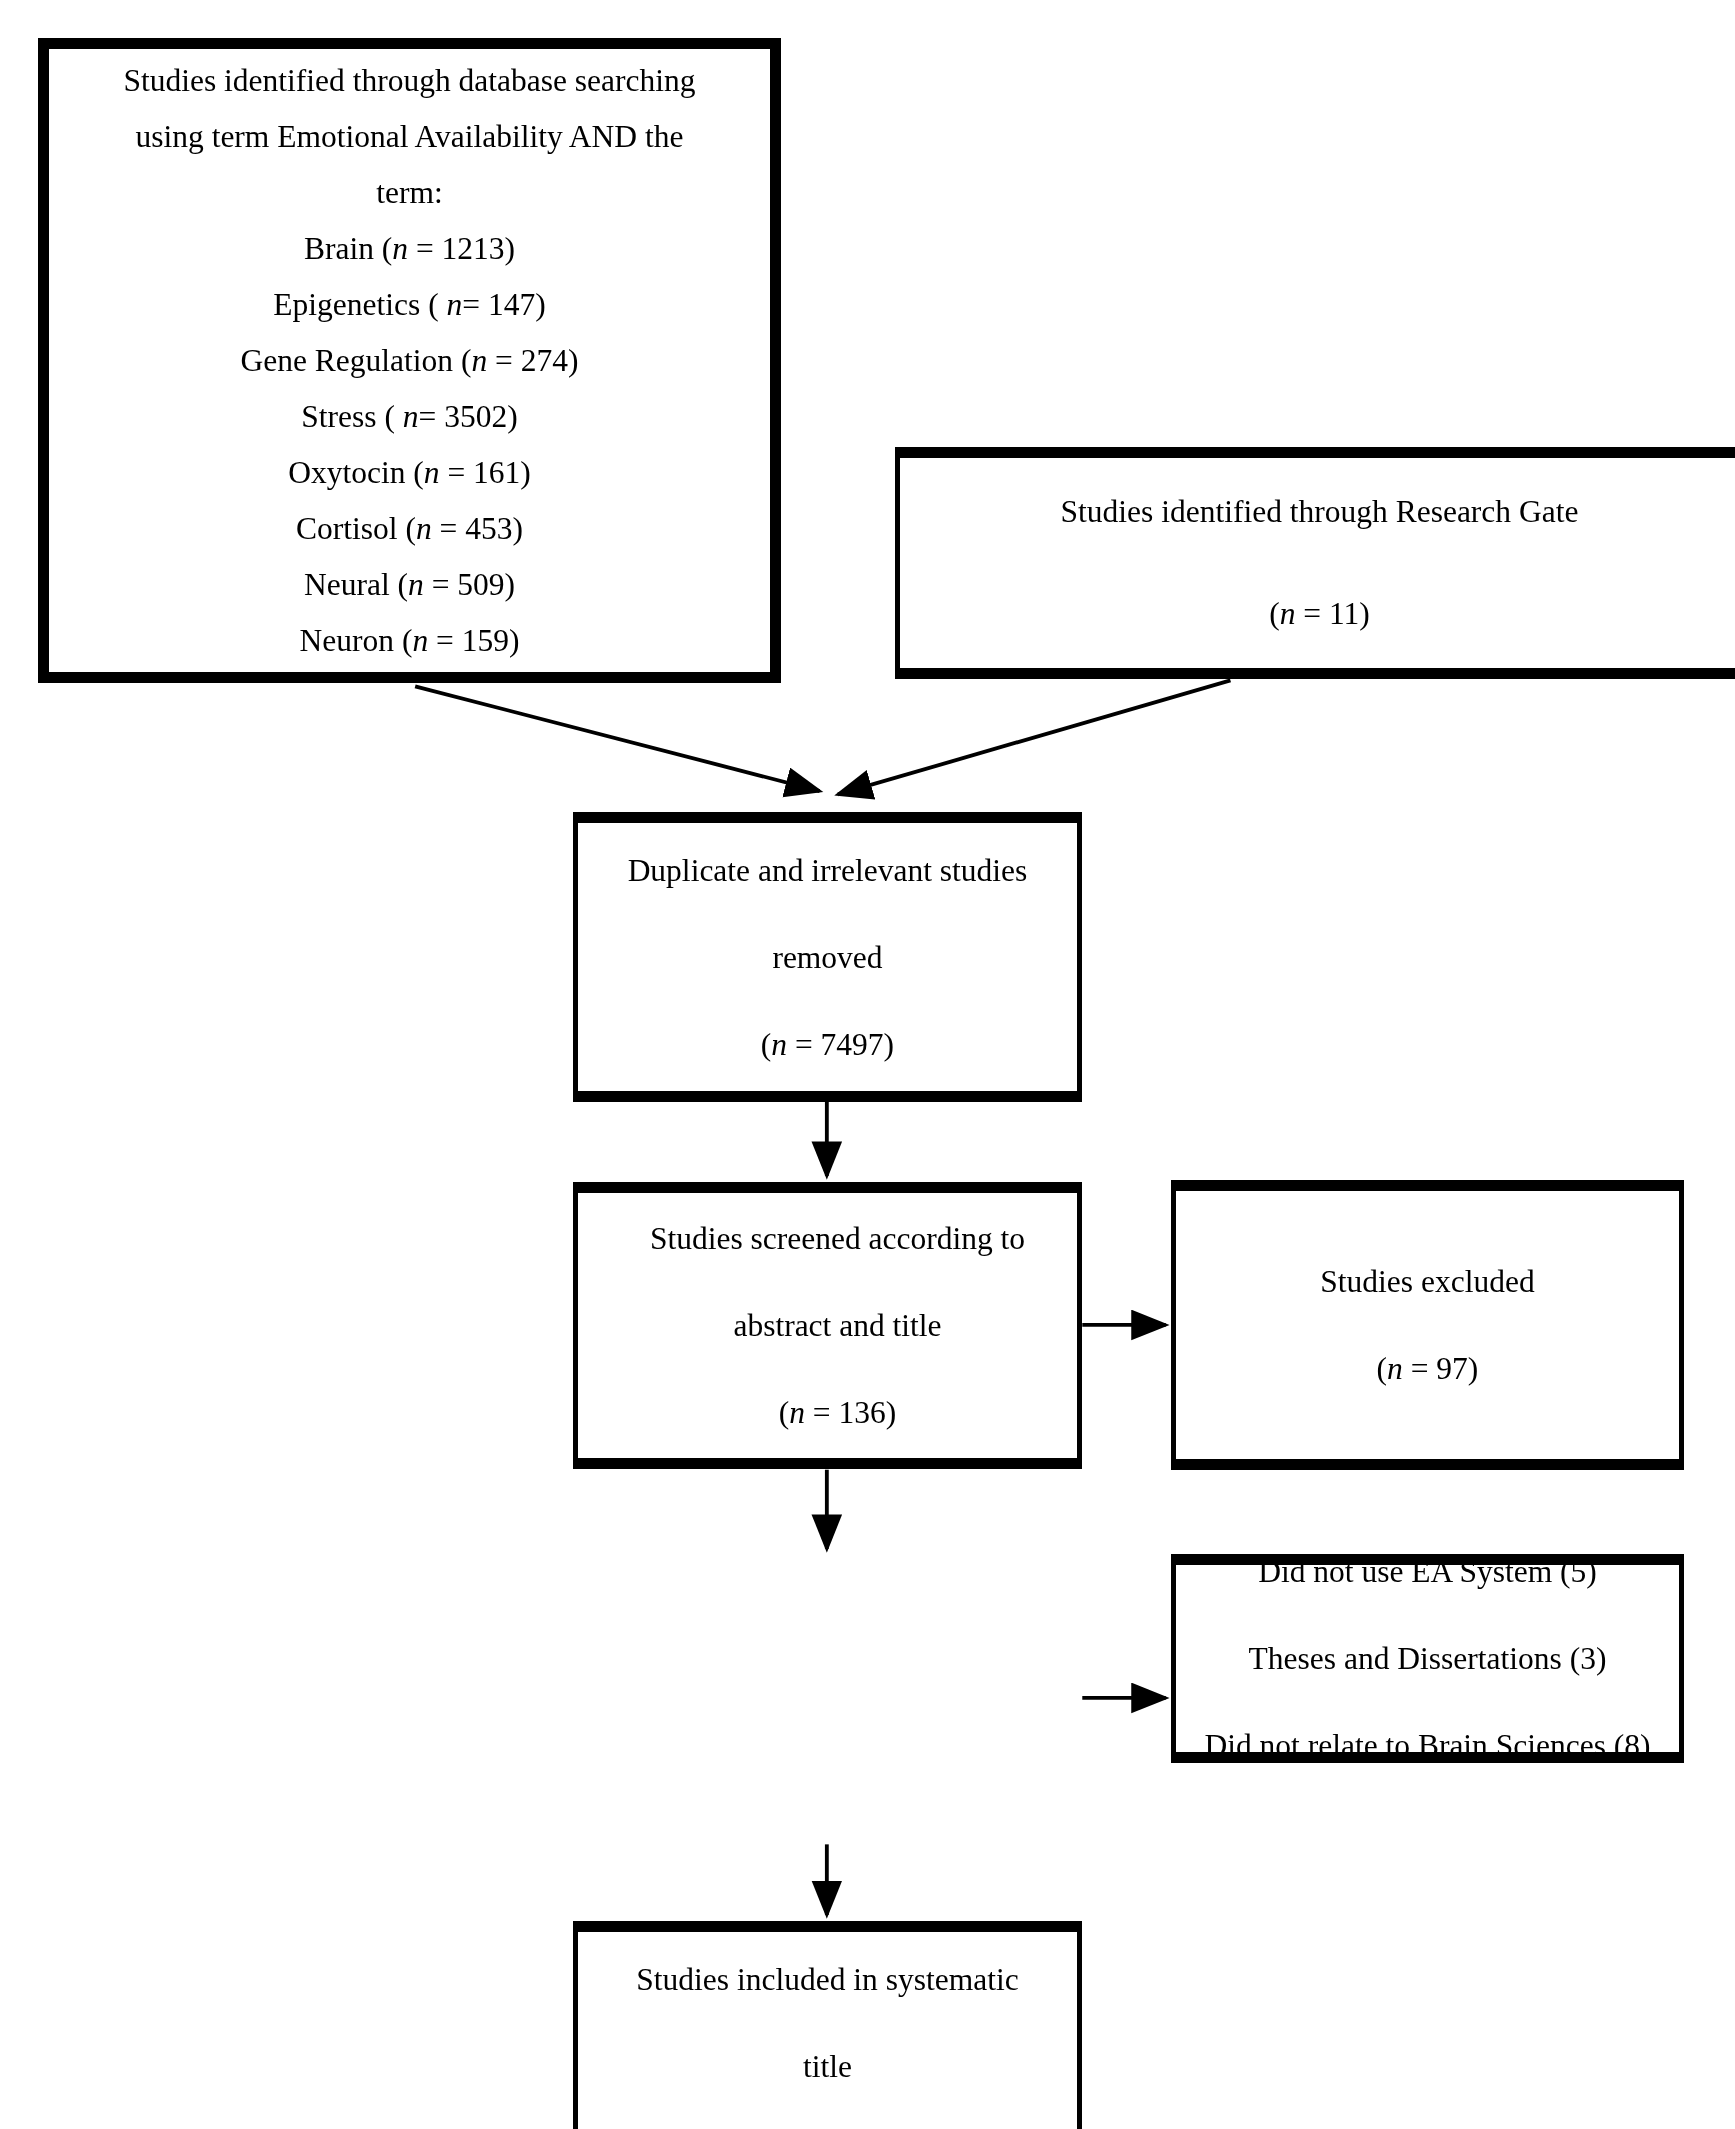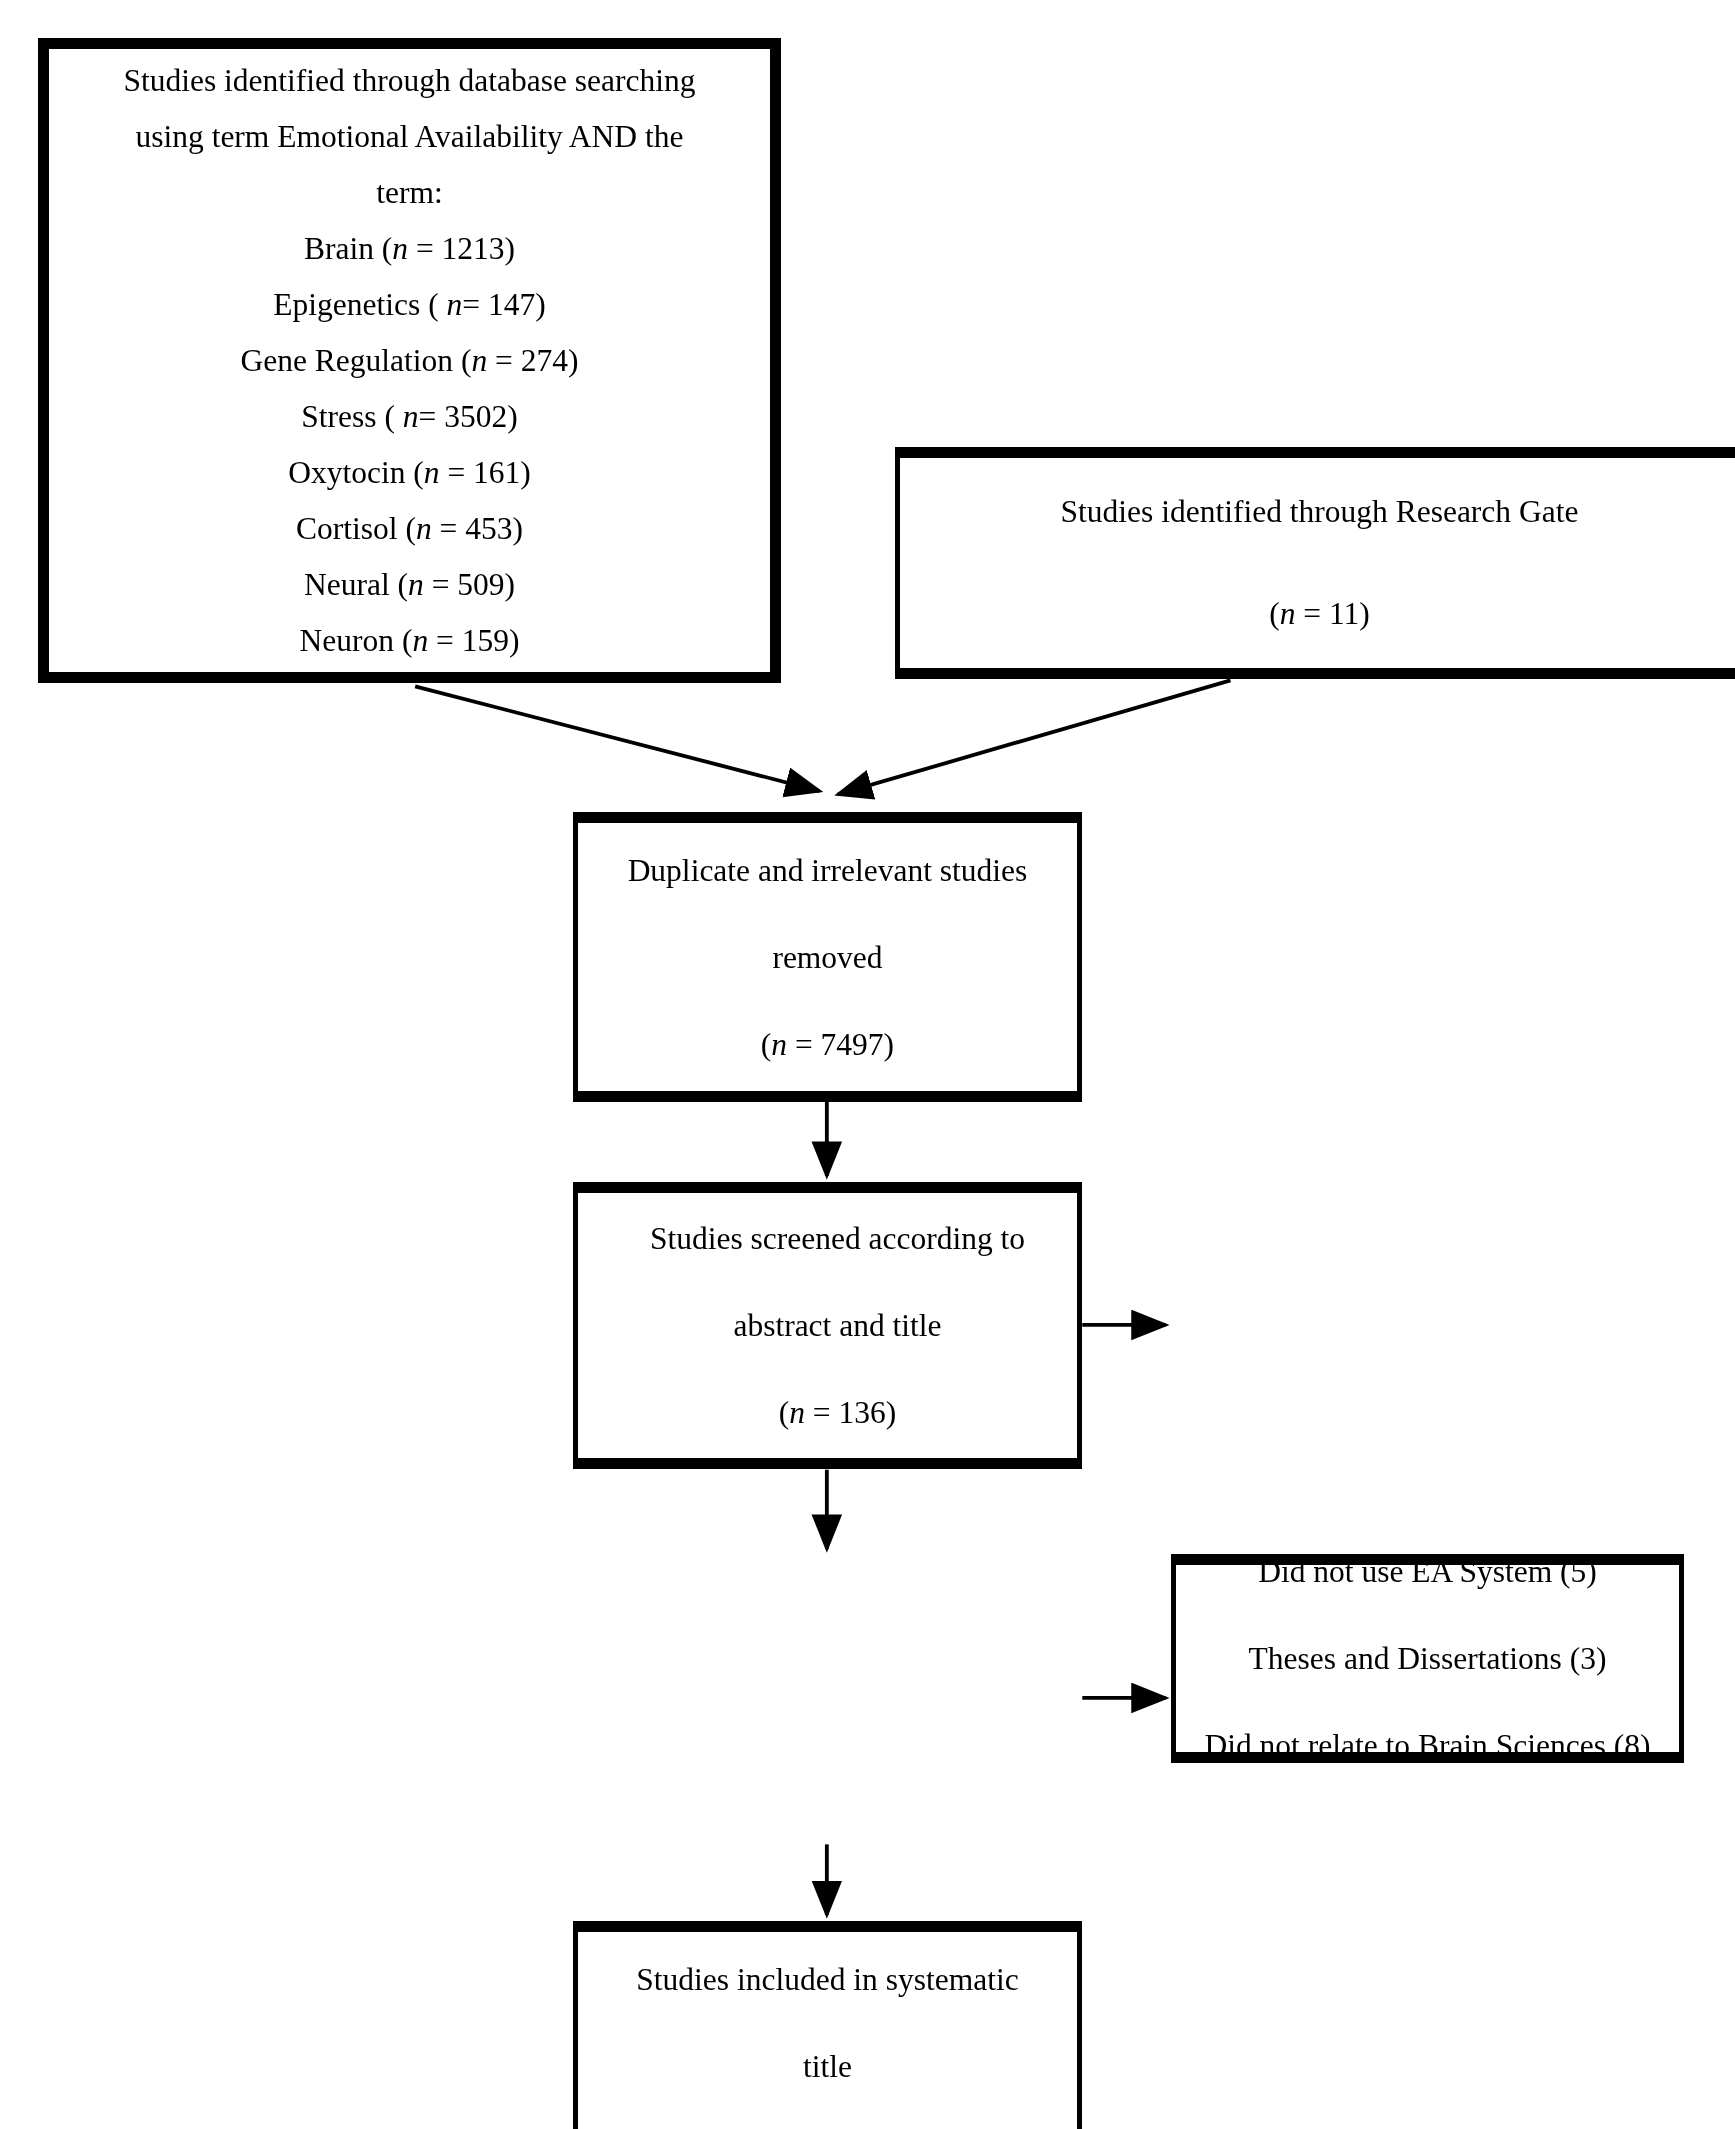--- a/index.html
+++ b/index.html
@@ -103,20 +103,24 @@
     <div class="line">removed</div>
     <div class="line">(<i>n</i> = 7497)</div>
   </div>
 
   <div class="box box-screened">
     <div class="line">Studies screened according to</div>
     <div class="line">abstract and title</div>
     <div class="line">(<i>n</i> = 136)</div>
   </div>
 
+  <div class="box box-excluded">
+    <div class="line">Studies excluded</div>
+    <div class="line">(<i>n</i> = 97)</div>
+  </div>
 
 
   <div class="box box-reasons">
     <div class="line">Did not use EA System (5)</div>
     <div class="line">Theses and Dissertations (3)</div>
     <div class="line">Did not relate to Brain Sciences (8)</div>
   </div>
 
   <div class="box box-included">
     <div class="line">Studies included in systematic</div>

